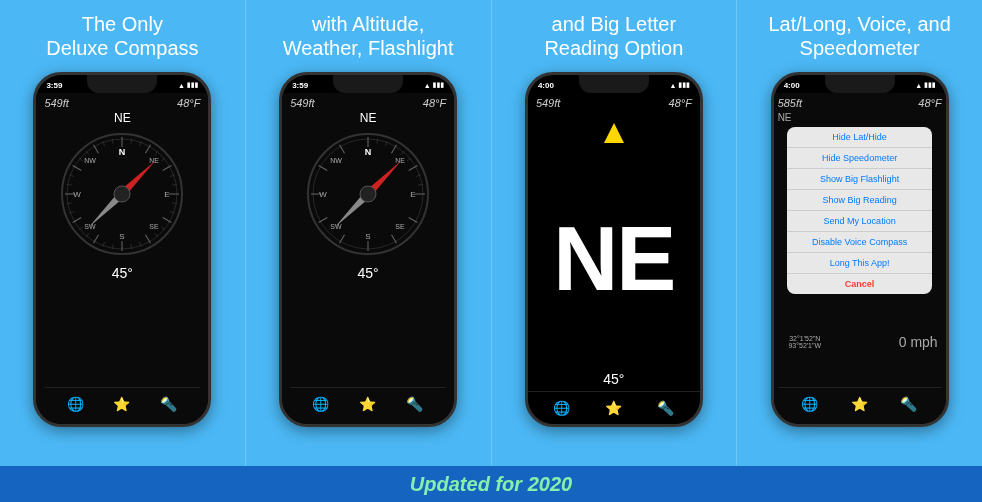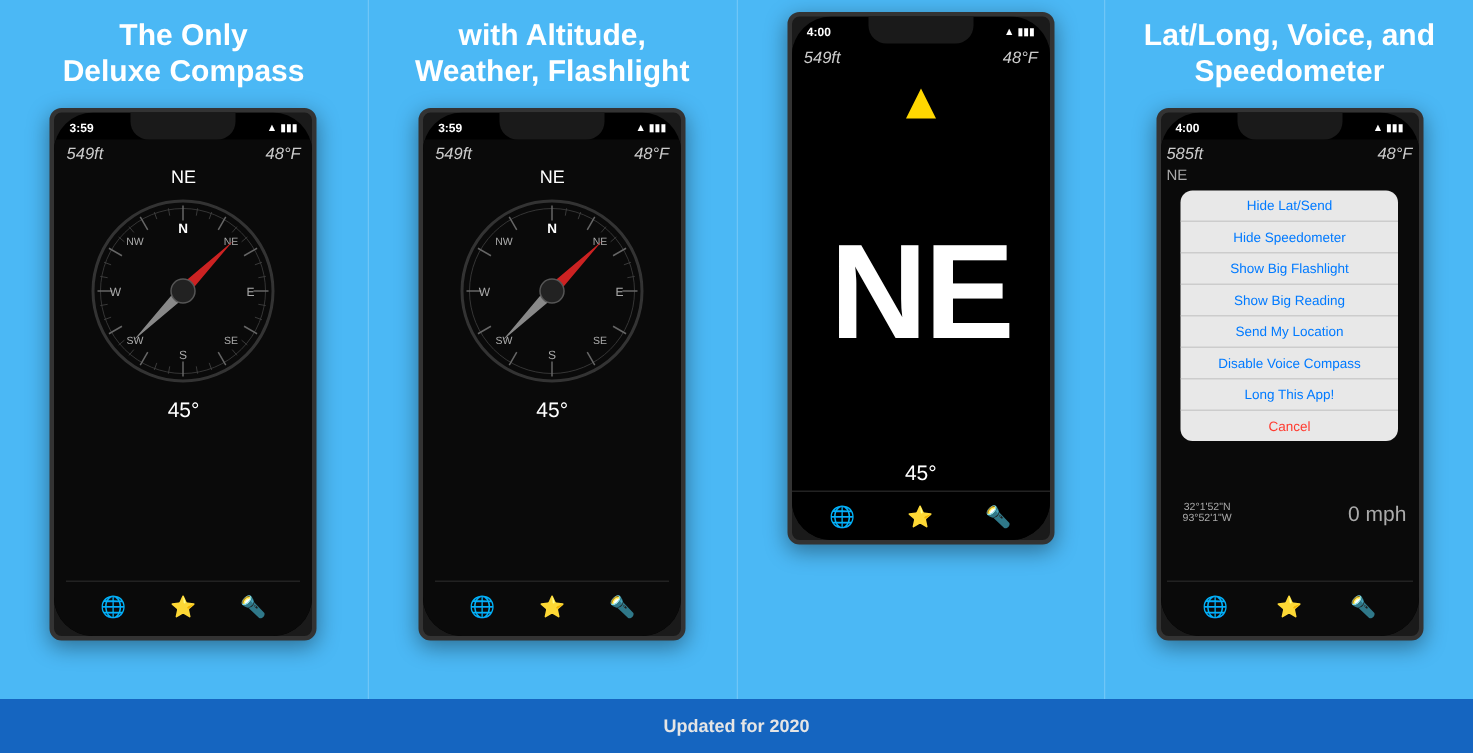--- a/index.html
+++ b/index.html
@@ -24,36 +24,36 @@
       flex-direction: column;
       align-items: center;
       background: #4BB8F5;
       padding: 8px 6px 0 6px;
       position: relative;
     }
 
     .panel-title {
       color: white;
       font-size: 20px;
-      font-weight: 700;
+      font-weight: 400;
       text-align: center;
       line-height: 1.2;
       margin-bottom: 8px;
       min-height: 56px;
       display: flex;
       align-items: center;
       justify-content: center;
     }
 
     
     .phone-frame {
       width: 178px;
       height: 355px;
       background: #1a1a1a;
-      border-radius: 8px;
+      border-radius: 28px;
       border: 3px solid #333;
       position: relative;
       overflow: hidden;
       box-shadow: 0 4px 15px rgba(0,0,0,0.4);
     }
 
     .phone-notch {
       width: 70px;
       height: 18px;
       background: #1a1a1a;
@@ -197,21 +197,21 @@
       padding: 5px 8px;
       font-size: 9px;
       color: #007AFF;
       text-align: center;
       border-bottom: 1px solid #ccc;
     }
 
     .menu-item:last-child {
       border-bottom: none;
       color: #FF3B30;
-      font-weight: 400;
+      font-weight: 700;
     }
 
     .coords-row {
       font-size: 8px;
       color: #aaa;
       text-align: center;
       margin: 2px 0;
     }
 
     .speed-row {
@@ -226,23 +226,24 @@
     
     .bottom-banner {
       height: 36px;
       background: #1565C0;
       display: flex;
       align-items: center;
       justify-content: center;
     }
 
     .bottom-banner-text {
-      color: #e5e5e5;
-      font-size: 12px;
+      color: #86efac;
+      font-size: 20px;
       font-weight: 700;
+      font-style: italic;
     }
 
     .divider {
       width: 1px;
       background: rgba(255,255,255,0.2);
       height: 100%;
     }
   </style>
 </head>
 <body>
@@ -415,20 +416,21 @@
             <div class="bottom-icon">🔦</div>
           </div>
         </div>
       </div>
     </div>
   </div>
 
   <div class="divider"></div>
 
   <div class="panel">
+    <div class="panel-title">and Big Letter<br>Reading Option</div>
     <div class="phone-frame">
       <div class="phone-notch"></div>
       <div class="phone-screen">
         <div class="status-bar">
           <span class="status-time">4:00</span>
           <div class="status-icons">
             <span>▲</span>
             <span>▮▮▮</span>
           </div>
         </div>
@@ -466,21 +468,21 @@
             <span>▮▮▮</span>
           </div>
         </div>
         <div class="compass-screen" style="padding: 4px 4px;">
           <div class="compass-info-row">
             <span>585ft</span>
             <span>48°F</span>
           </div>
           <div style="font-size: 10px; color: #aaa; align-self: flex-start; margin: 1px 0 2px 0;">NE</div>
           <div class="menu-list">
-            <div class="menu-item">Hide Lat/Send</div>
+            <div class="menu-item">Hide Lat/Hide</div>
             <div class="menu-item">Hide Speedometer</div>
             <div class="menu-item">Show Big Flashlight</div>
             <div class="menu-item">Show Big Reading</div>
             <div class="menu-item">Send My Location</div>
             <div class="menu-item">Disable Voice Compass</div>
             <div class="menu-item">Long This App!</div>
             <div class="menu-item">Cancel</div>
           </div>
           <div style="display: flex; justify-content: space-between; align-items: center; width: 100%; padding: 3px 4px; margin-top: auto;">
             <div class="coords-row" style="font-size: 7px; color: #aaa;">32°1'52"N 93°52'1"W</div>

